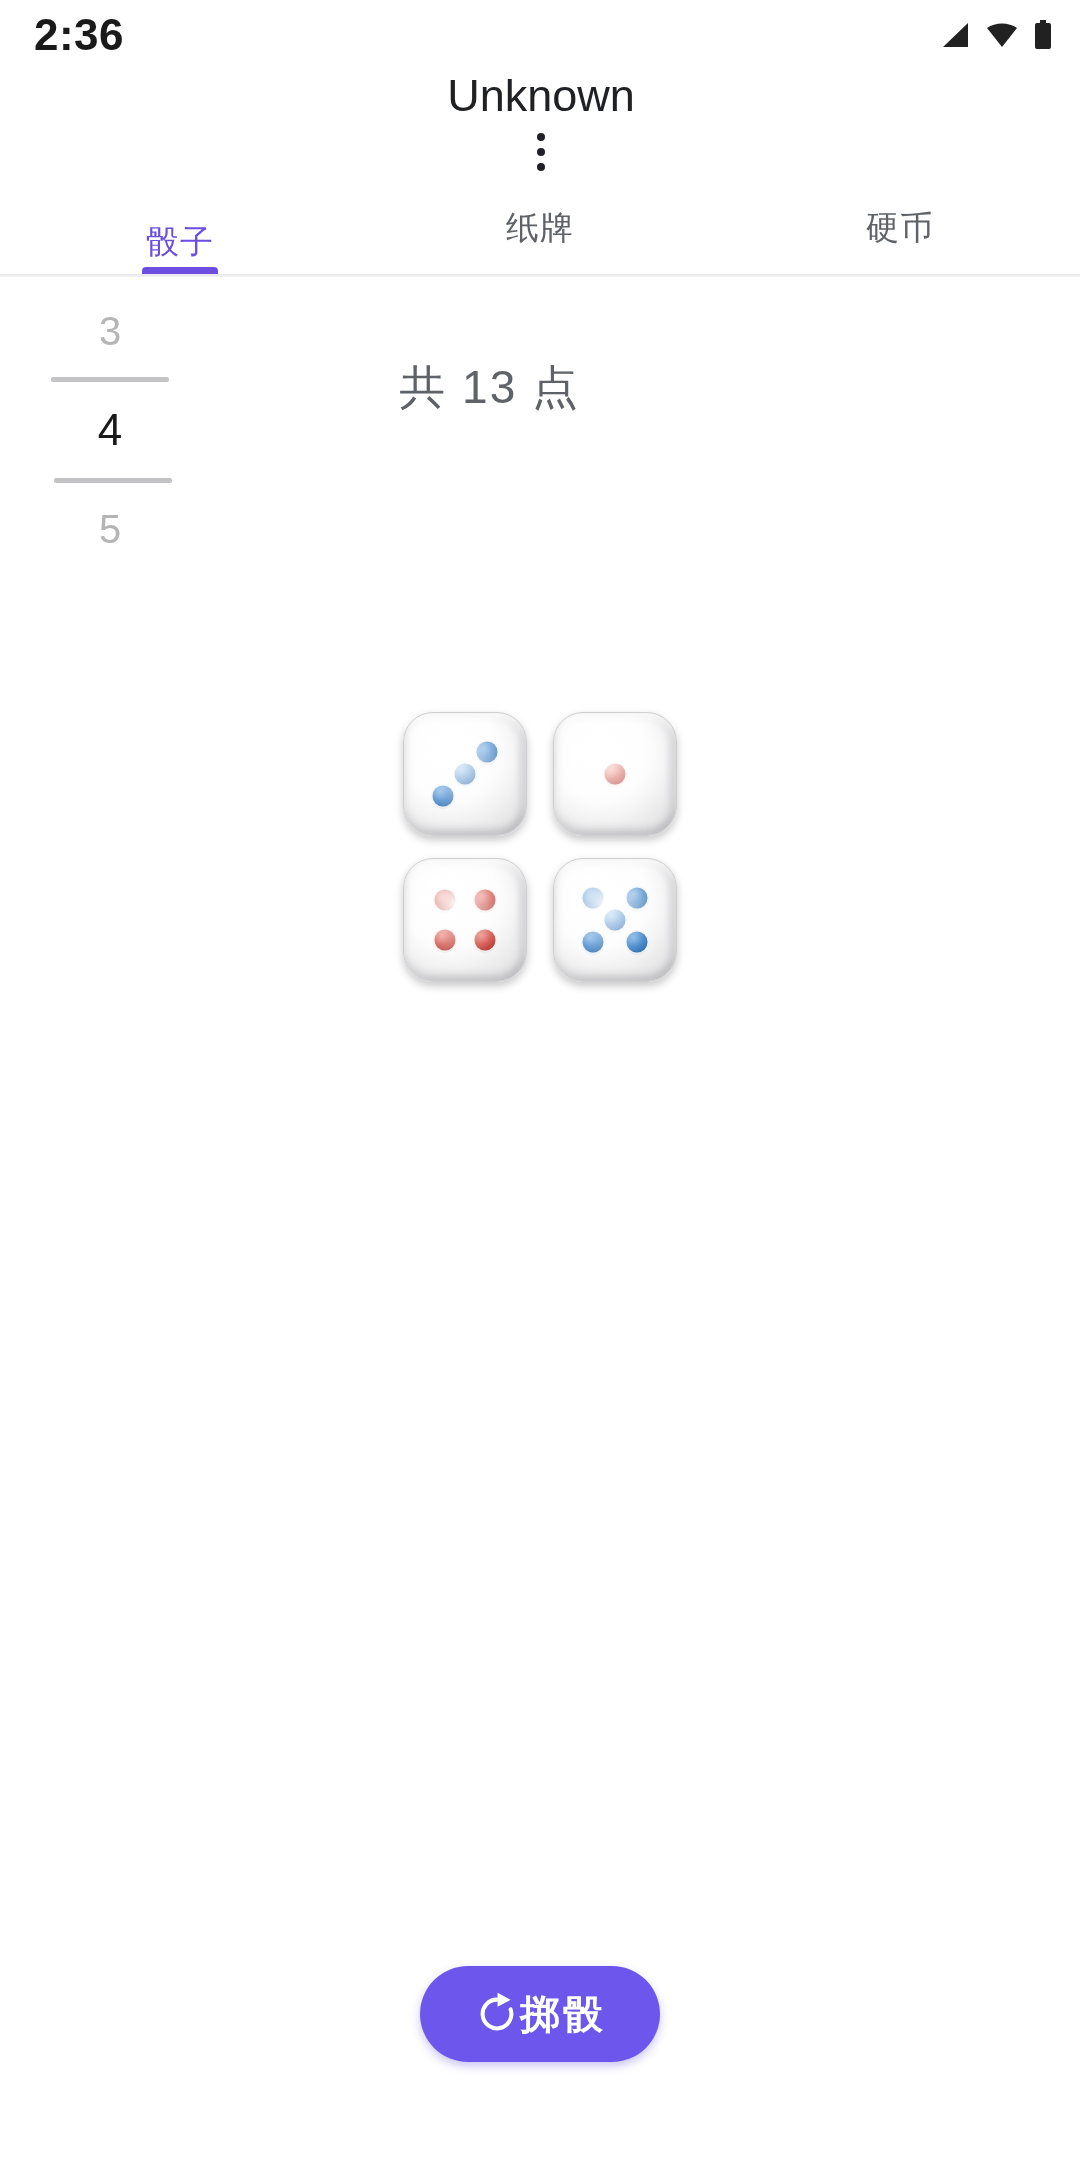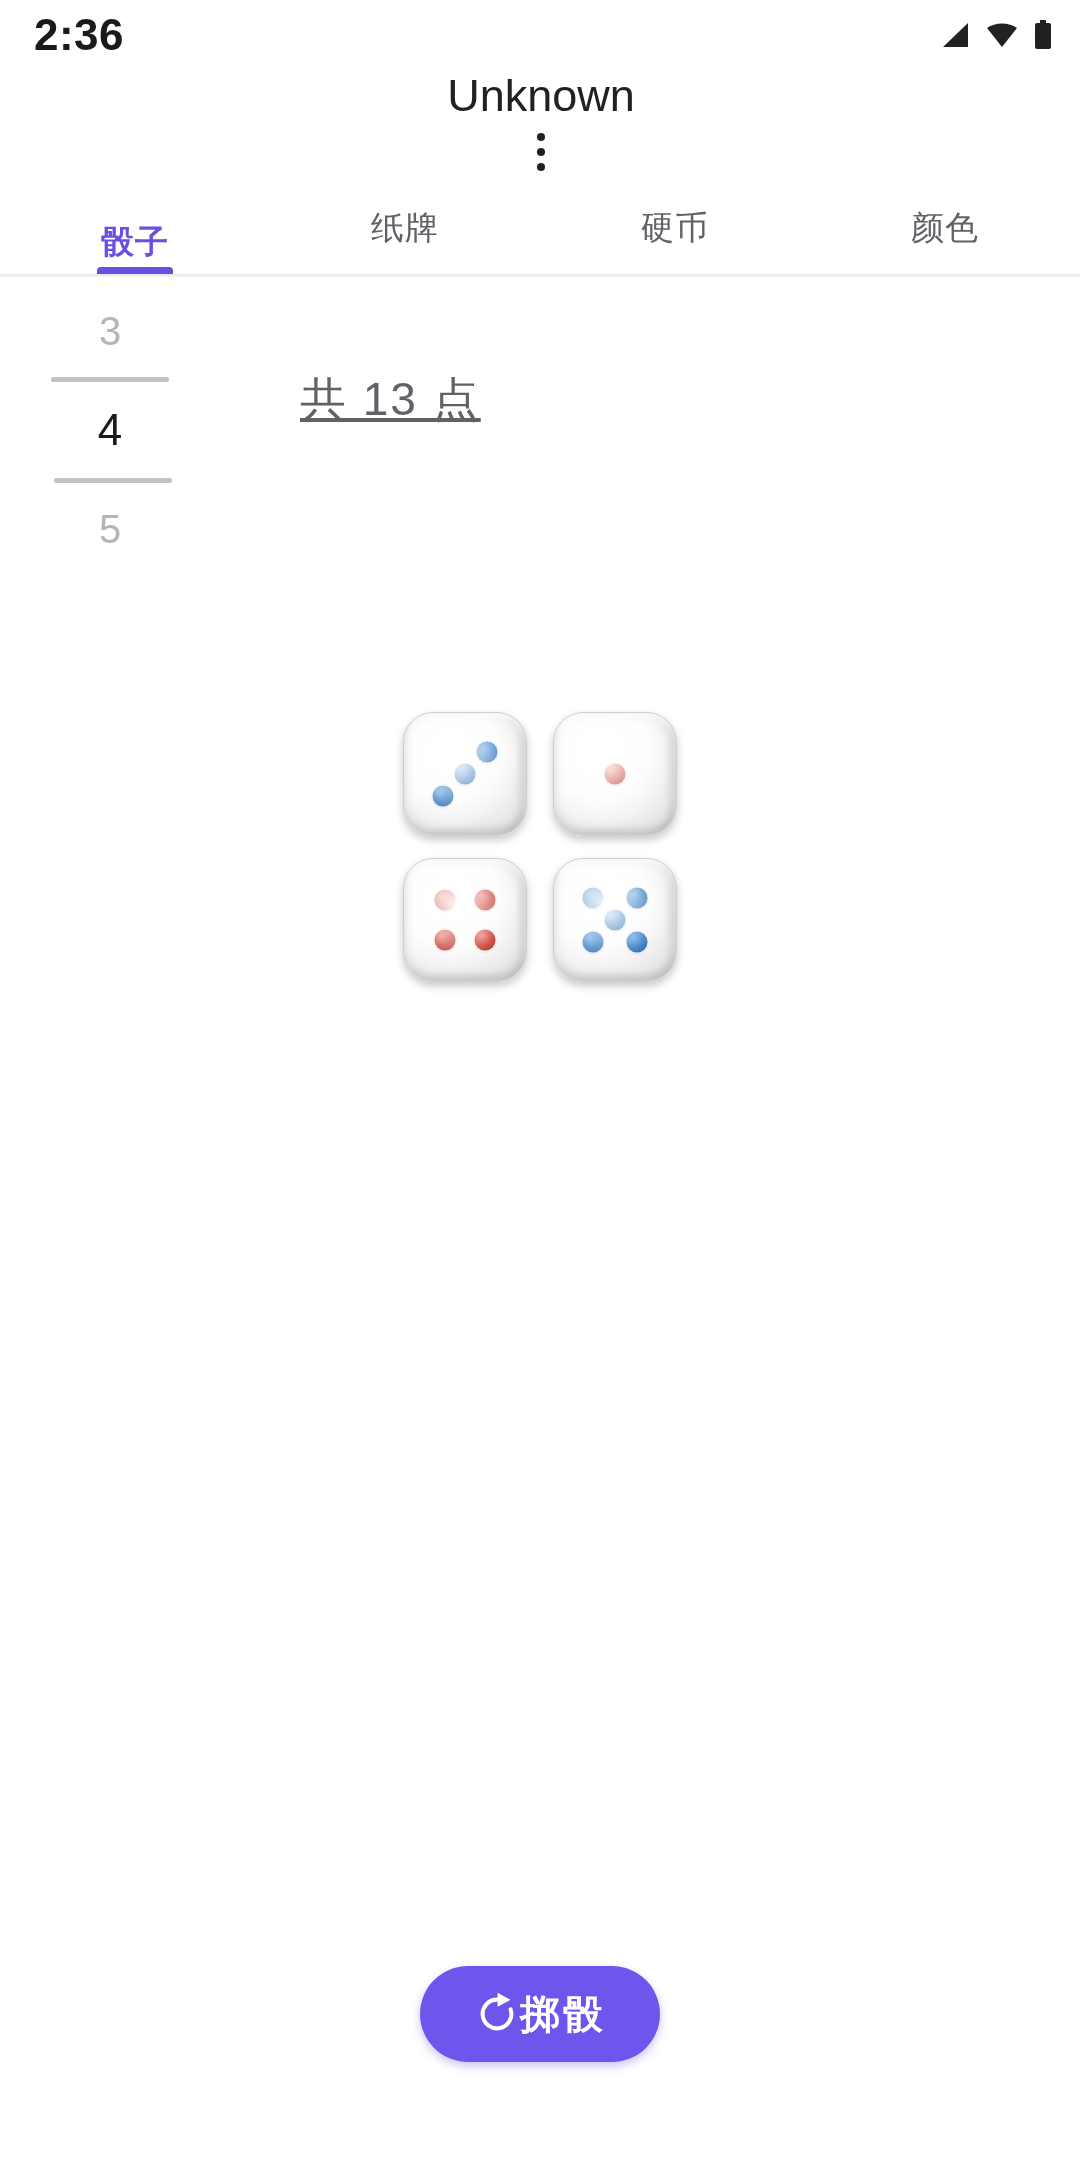--- a/index.html
+++ b/index.html
@@ -57,21 +57,21 @@
   .tab{
     flex:1 1 0;
     display:flex; align-items:center; justify-content:center;
     position:relative;
     cursor:pointer;
   }
   .tab-label{
     font-size:33px; color:#5f6368; font-weight:400;
     letter-spacing:1px;
   }
-  .tab.active .tab-label{ color:#6c4ee0; font-weight:700;margin-top:28px; }
+  .tab.active .tab-label{ color:#6c4ee0; font-weight:400;margin-top:28px; }
   .tab-indicator{
     position:absolute; bottom:0; left:50%; transform:translateX(-50%);
     width:76px; height:7px; border-radius:4px 4px 0 0;
     background:#6c4ee0;
   }
   .tab-divider{
     width:100%; height:3px;
     background:linear-gradient(to bottom,#e6e6ea,#f4f4f6);
   }
 
@@ -92,25 +92,24 @@
   }
   .picker-val.sel{ color:#1a1a1a; font-weight:500; font-size:44px; }
   .picker-line{
     width:118px; height:5px; background:#c3c3c6; border-radius:2px;
     margin:12px 0;
   }
   .picker-line.l2{ align-self:center; margin-left:6px; }
 
   
   .total{
-    position:absolute; left:300px; top:92px; width:280px;
-    text-align:left;
+    position:absolute; left:300px; top:80px; width:280px;
+    text-align:right;
     font-size:46px; color:#5f6368; font-weight:400;
     letter-spacing:2px;
-    text-decoration:underline;
   }
 
   
   .dice-grid{
     position:absolute; left:0; right:0; top:435px;
     display:flex; flex-direction:column; align-items:center;
     gap:22px;
   }
   .dice-row{ display:flex; gap:26px; }
 
@@ -203,23 +202,20 @@
   <div class="tab active">
     <span class="tab-label">骰子</span>
     <span class="tab-indicator"></span>
   </div>
   <div class="tab">
     <span class="tab-label">纸牌</span>
   </div>
   <div class="tab">
     <span class="tab-label">硬币</span>
   </div>
-  <div class="tab">
-    <span class="tab-label">颜色</span>
-  </div>
 </div>
 <div class="tab-divider"></div>
 
 <div class="content">
 
   <div class="picker">
     <div class="picker-val">3</div>
     <div class="picker-line"></div>
     <div class="picker-val sel">4</div>
     <div class="picker-line l2"></div>

